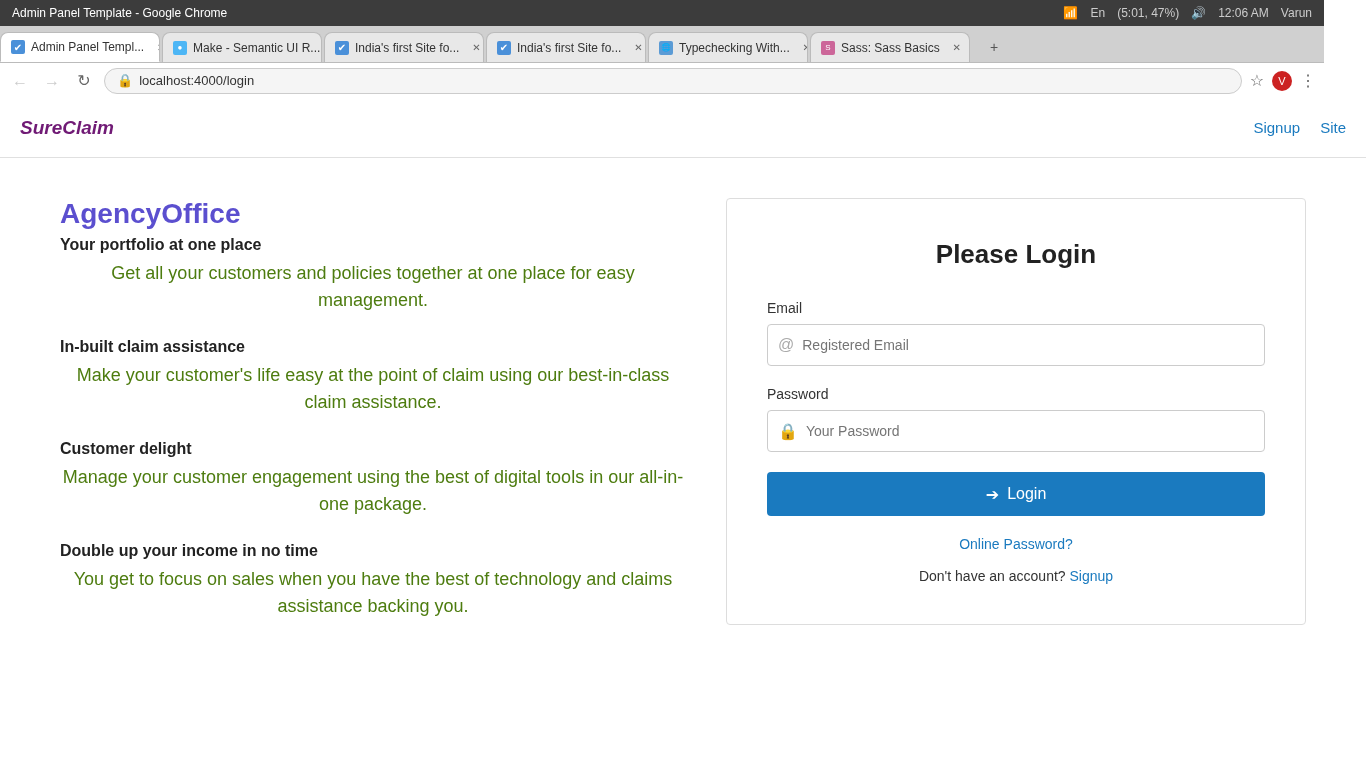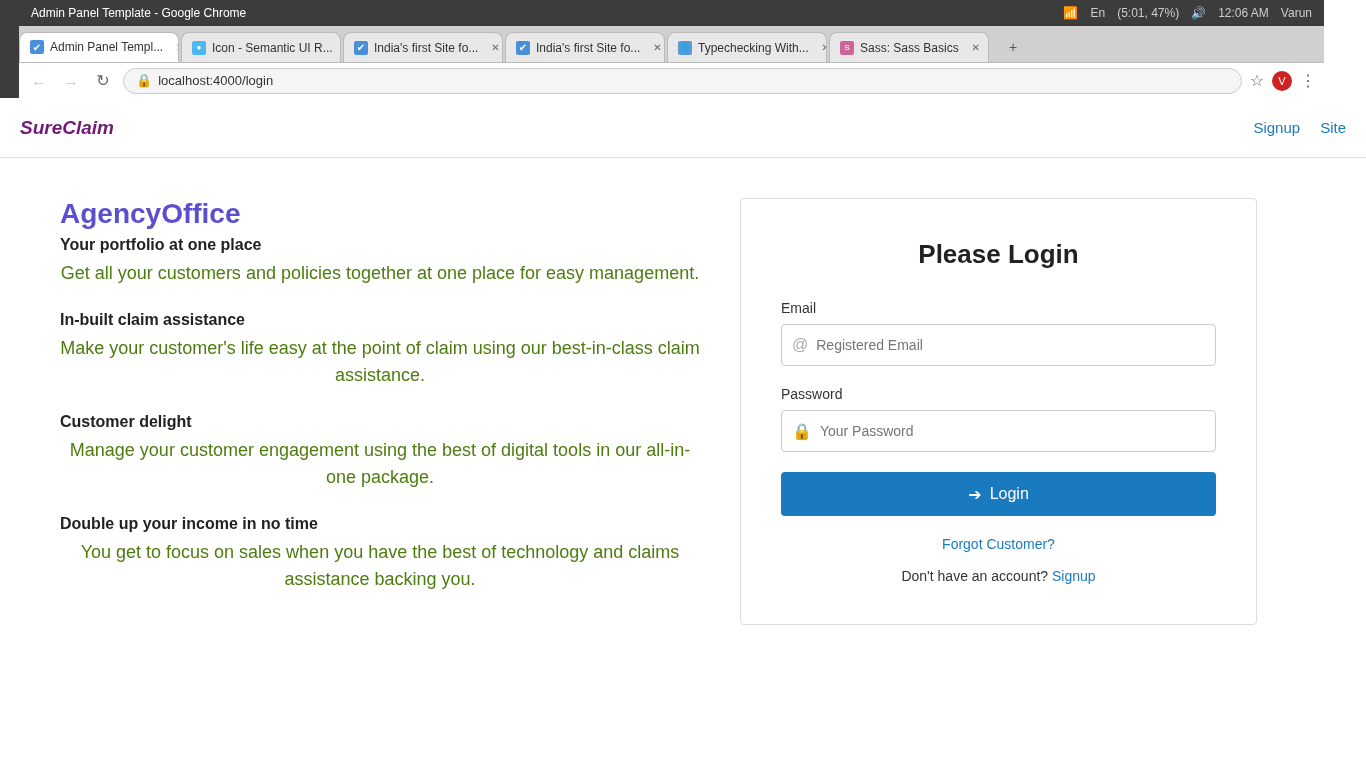--- a/index.html
+++ b/index.html
@@ -2,21 +2,20 @@
 <html><head>
   <meta charset="utf-8">
   <style>
     * { margin: 0; padding: 0; box-sizing: border-box; }
     body { font-family: Arial, sans-serif; background: #fff; font-size: 14px; color: #333; }
 
     
     .browser-chrome {
       background: #3c3c3c;
       width: 1324px;
-      padding-left: 19px;
     }
     .title-bar {
       background: #3c3c3c;
       color: #fff;
       font-size: 12px;
       padding: 6px 12px;
       display: flex;
       align-items: center;
       justify-content: space-between;
     }
@@ -197,21 +196,21 @@
     }
     .feature-desc {
       font-size: 18px;
       color: #4d7c0f;
       line-height: 1.5;
       text-align: center;
     }
 
     
     .right-panel {
-      width: 517px;
+      width: 580px;
       flex-shrink: 0;
     }
     .login-card {
       border: 1px solid #ddd;
       border-radius: 4px;
       padding: 40px;
       background: #fff;
     }
     .login-title {
       font-size: 26px;
@@ -310,21 +309,21 @@
   </div>
 
   <div class="tabs-bar">
     <div class="tab active">
       <div class="tab-icon" style="background:#4a90d9;color:#fff;">✔</div>
       <span>Admin Panel Templ...</span>
       <span class="tab-close">✕</span>
     </div>
     <div class="tab">
       <div class="tab-icon" style="background:#4db6f5;color:#fff;font-size:8px;">●</div>
-      <span>Icon - Semantic UI R...</span>
+      <span>Make - Semantic UI R...</span>
 
     </div>
     <div class="tab">
       <div class="tab-icon" style="background:#4a90d9;color:#fff;">✔</div>
       <span>India's first Site fo...</span>
       <span class="tab-close">✕</span>
     </div>
     <div class="tab">
       <div class="tab-icon" style="background:#4a90d9;color:#fff;">✔</div>
       <span>India's first Site fo...</span>
@@ -414,21 +413,21 @@
             <input class="form-input" type="password" placeholder="Your Password" style="">
           </div>
         </div>
 
         <button class="login-btn">
           <span>➔</span>
           <span>Login</span>
         </button>
 
         <div class="forgot-link">
-          <a>Forgot Customer?</a>
+          <a>Online Password?</a>
         </div>
 
         <div class="signup-text">
           <span>Don't have an account?</span>
           <a>Signup</a>
         </div>
       </div>
     </div>
 
   </div>

